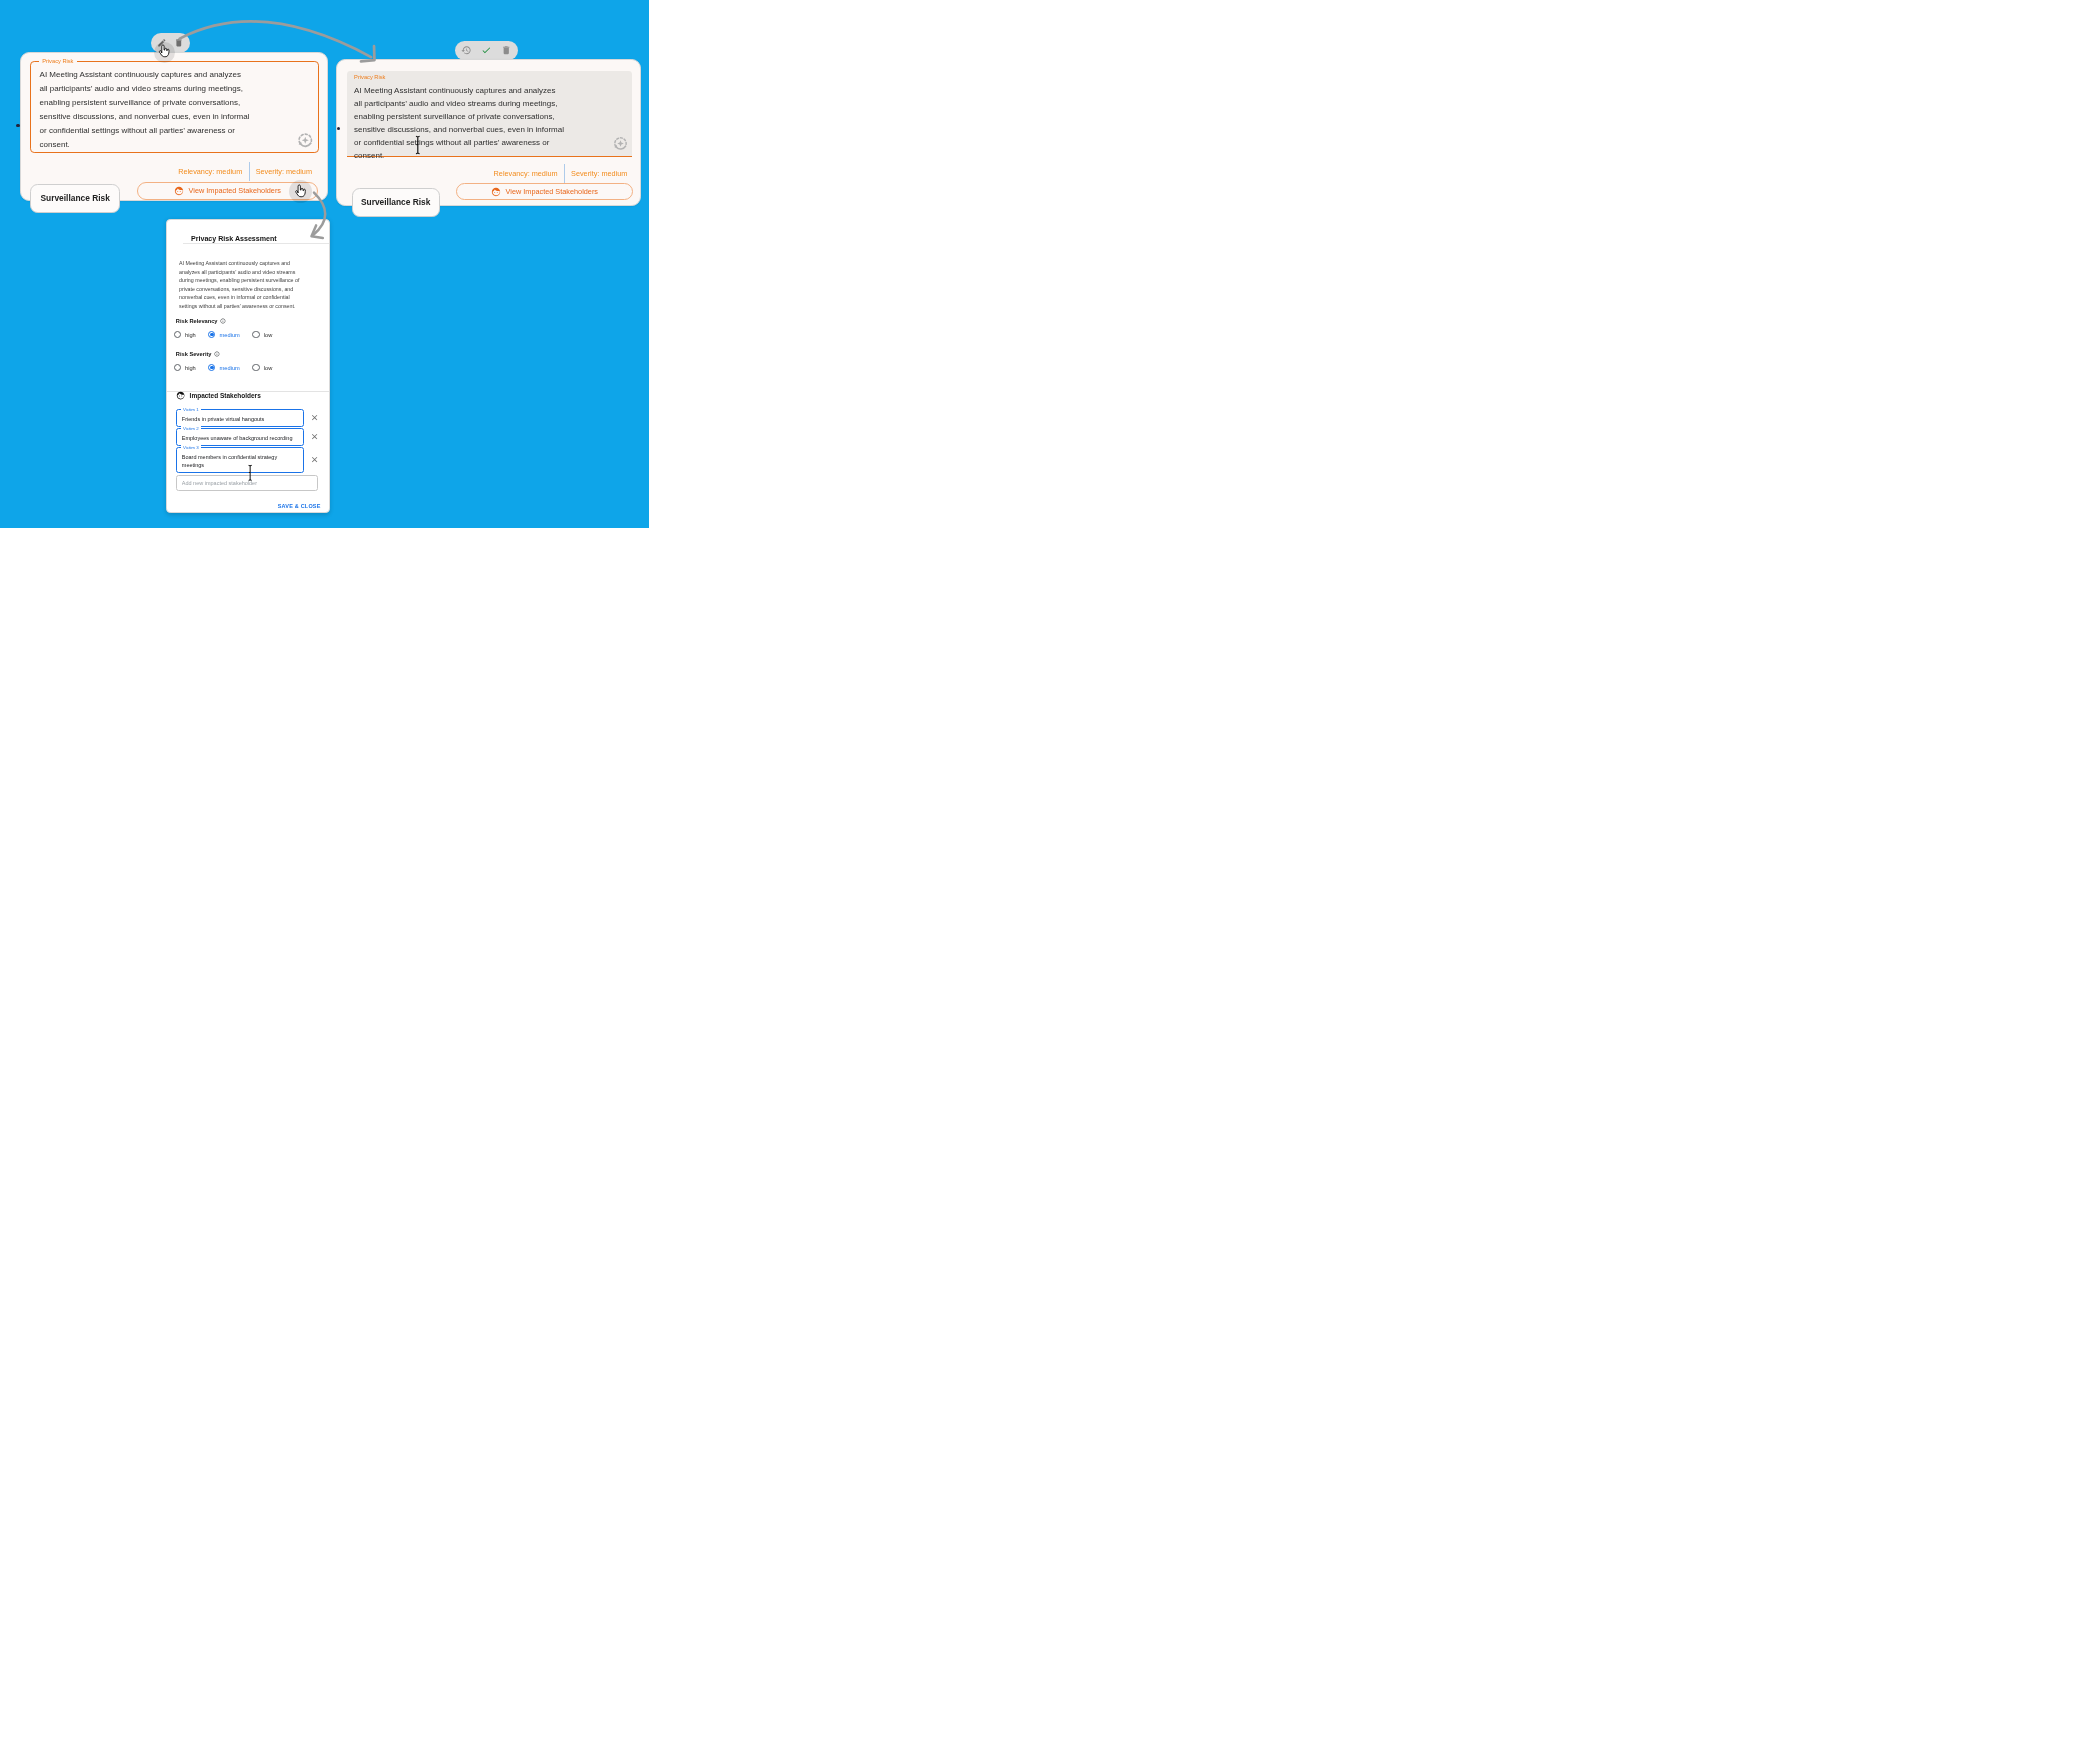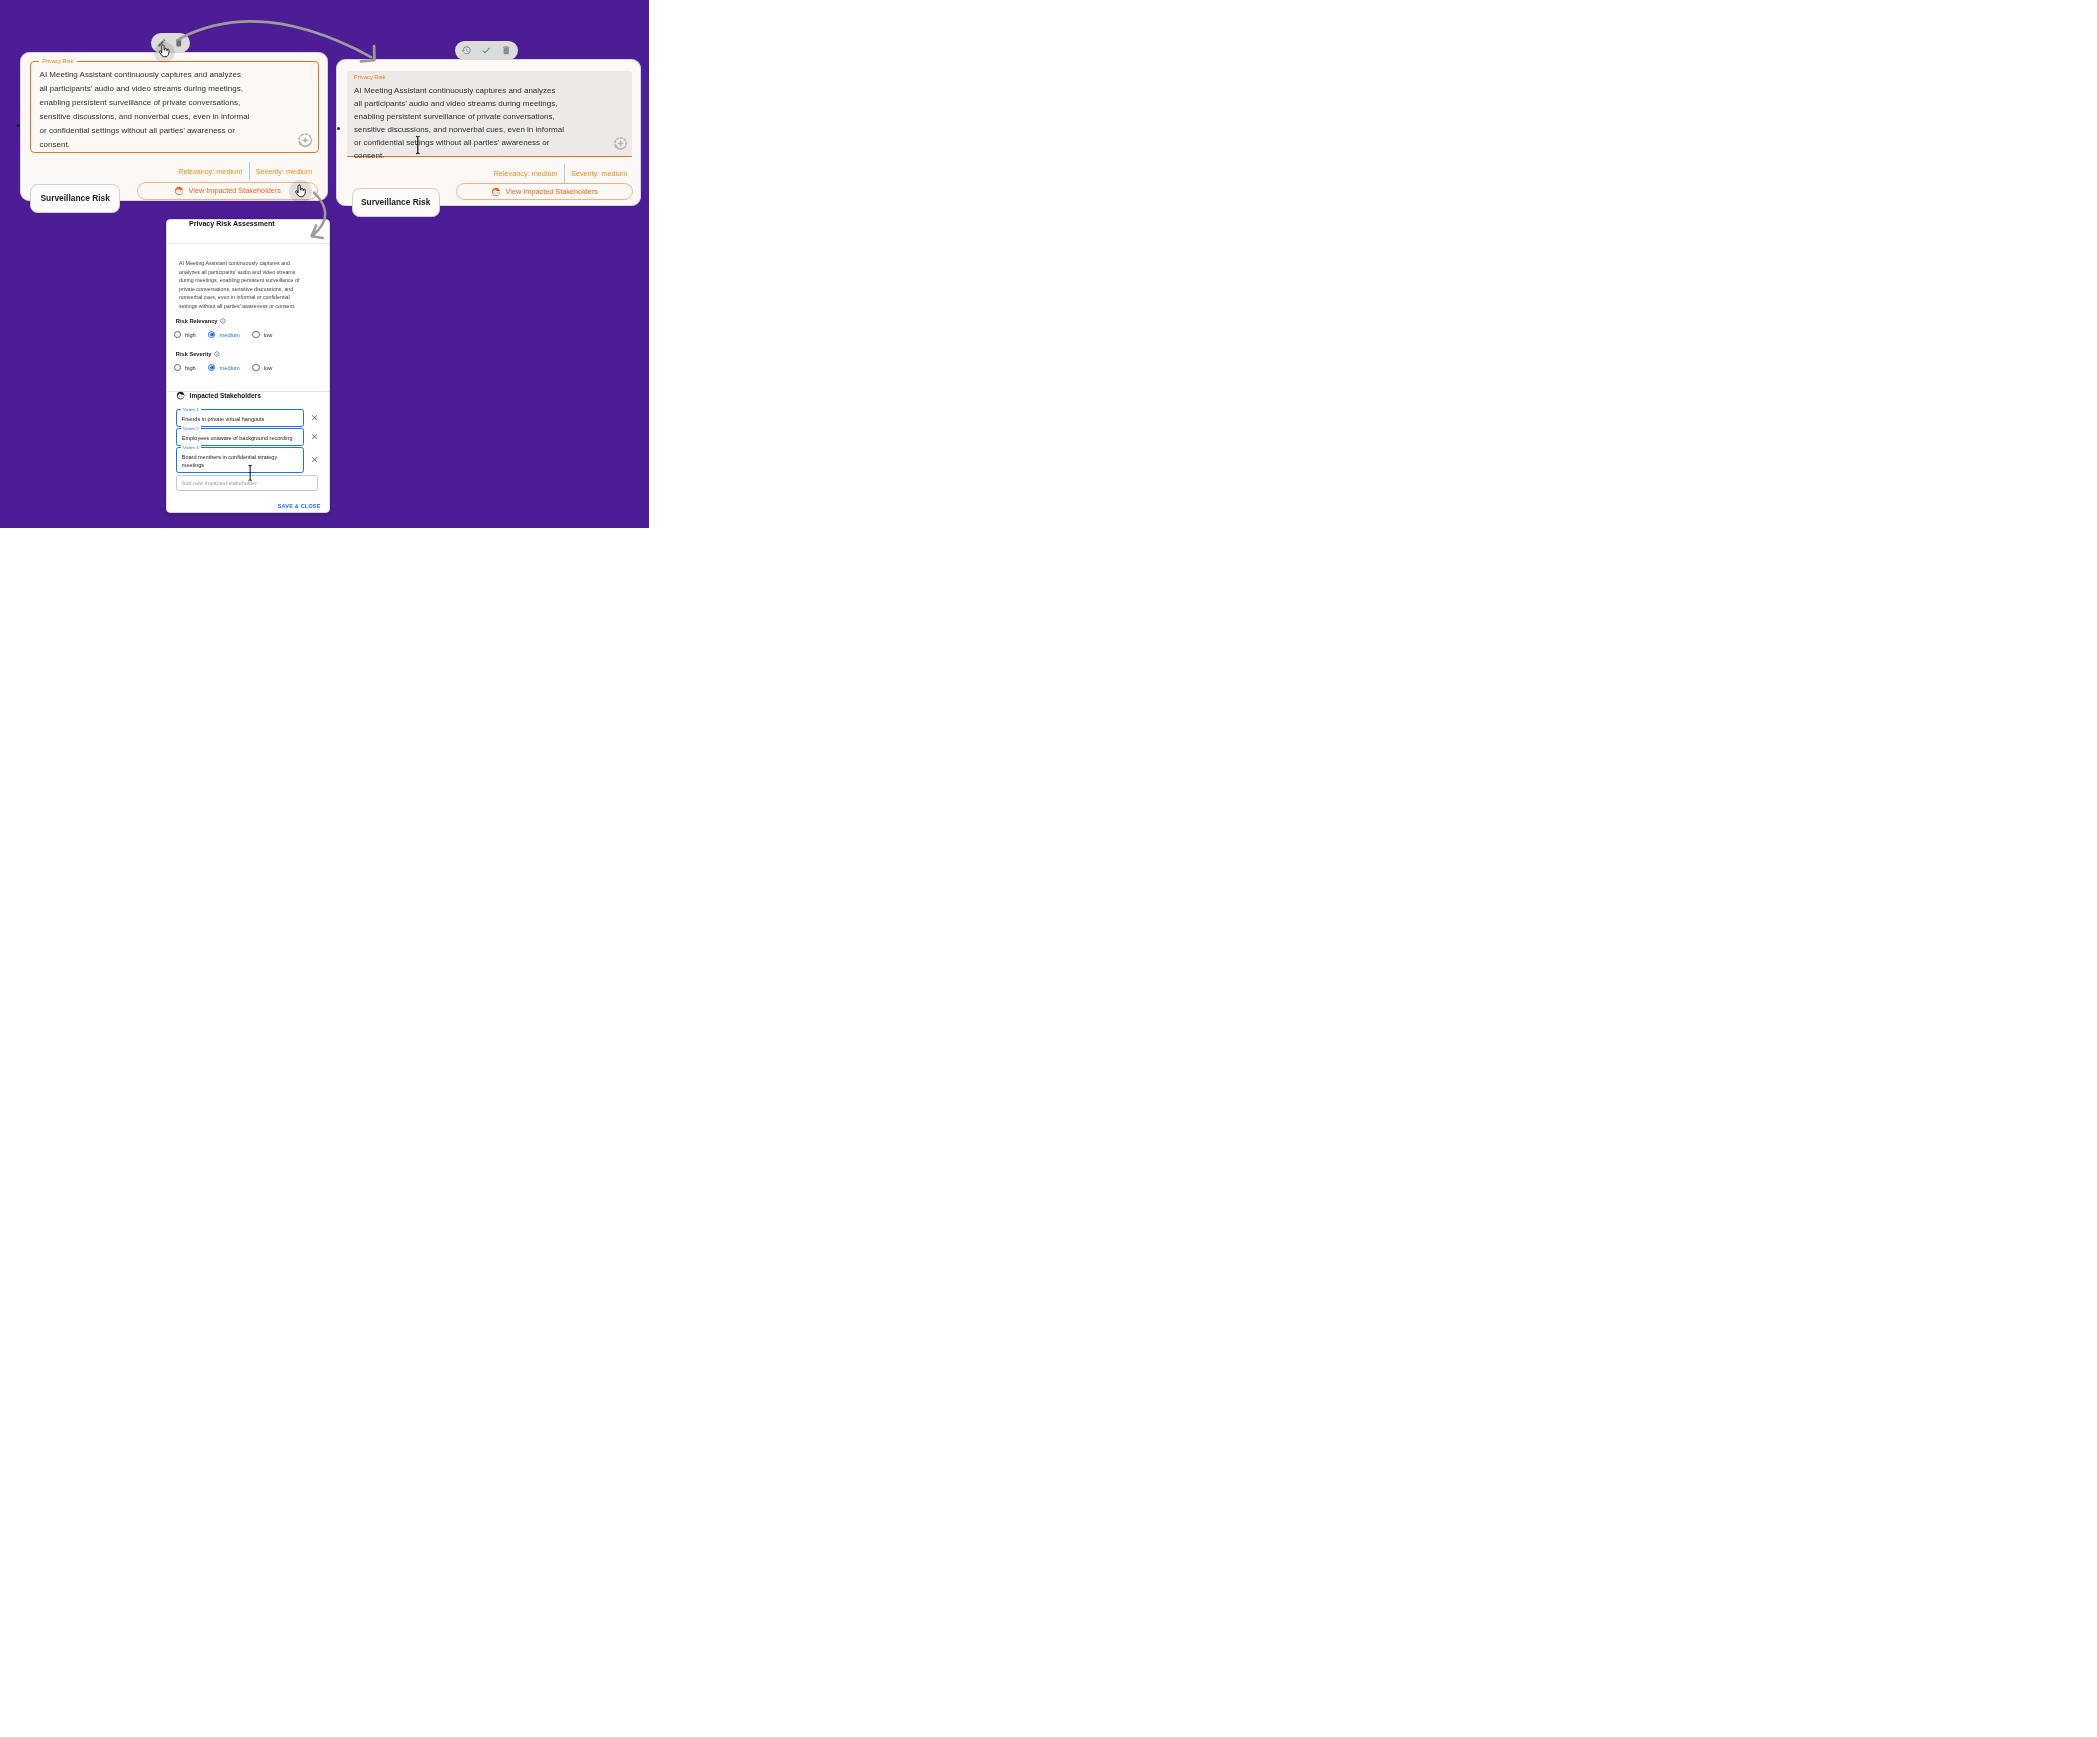--- a/index.html
+++ b/index.html
@@ -1,18 +1,18 @@
 <!DOCTYPE html>
 <html style="font-size:6.7px"><head>
 <meta charset="utf-8">
 <style>
   html,body{margin:0;padding:0;background:#ffffff;}
   *{box-sizing:border-box;}
   body{font-family:"Liberation Sans","DejaVu Sans",sans-serif;}
-  #canvas{position:relative;width:649px;height:528px;background:#4c1d95;overflow:hidden;}
+  #canvas{position:relative;width:649px;height:528px;background:#0ea5e9;overflow:hidden;}
 
   
   .icon{display:block;}
 
   
   .risk-card{position:absolute;background:#FCF8F6;border:0.8px solid #D8D8D8;border-radius:9.2px;
              box-shadow:0 0.4px 1.3px rgba(0,0,0,.05);}
   #card-view{left:20px;top:52px;width:308px;height:149px;}
   #card-edit{left:336px;top:59px;width:305px;height:147px;}
 
@@ -72,22 +72,22 @@
   #ibeam-edit{left:414px;top:135px;width:7.6px;height:20px;}
   #ibeam-dialog{left:247px;top:464px;width:6.3px;height:17.6px;}
   .anchor-dot{position:absolute;width:3.4px;height:3.4px;border-radius:50%;background:#23233B;}
   #dot-view{left:16.4px;top:124px;}
   #dot-edit{left:337px;top:127px;}
   #arrows{position:absolute;left:0;top:0;z-index:20;pointer-events:none;}
 
   
   #dialog{position:absolute;left:166px;top:219px;width:164px;height:294px;background:#fff;
           border:0.8px solid #D9D9D9;border-radius:4.2px;box-shadow:0 1.7px 4.2px rgba(0,0,0,.16);z-index:6;}
-  .dlg-header{position:absolute;left:0;top:0;right:0;height:23.5px;border-bottom:0.8px solid #E6E6E6;
-          display:flex;align-items:flex-start;padding:0 22px;font-size:7.1px;font-weight:700;color:#141414;}
+  .dlg-header{position:absolute;left:16px;top:0;right:0;height:23.5px;border-bottom:0.8px solid #E6E6E6;
+          display:flex;align-items:flex-end;padding:0 8px;font-size:7.1px;font-weight:700;color:#141414;}
   .dlg-paragraph{position:absolute;left:12px;top:34px;width:134px;font-size:5.3px;line-height:8.5px;
           color:#3E3E3E;white-space:pre-line;}
   .group-label{position:absolute;left:8.8px;display:flex;align-items:center;gap:2.9px;
           font-size:5.7px;font-weight:700;color:#141414;}
   #relevancy-label{top:98px;}
   #severity-label{top:131px;}
   .group-label .icon{width:5.9px;height:5.9px;color:#3C4043;}
   .radio-row{position:absolute;left:6.7px;display:flex;align-items:center;gap:12.6px;}
   #relevancy-row{top:111px;}
   #severity-row{top:144px;}

